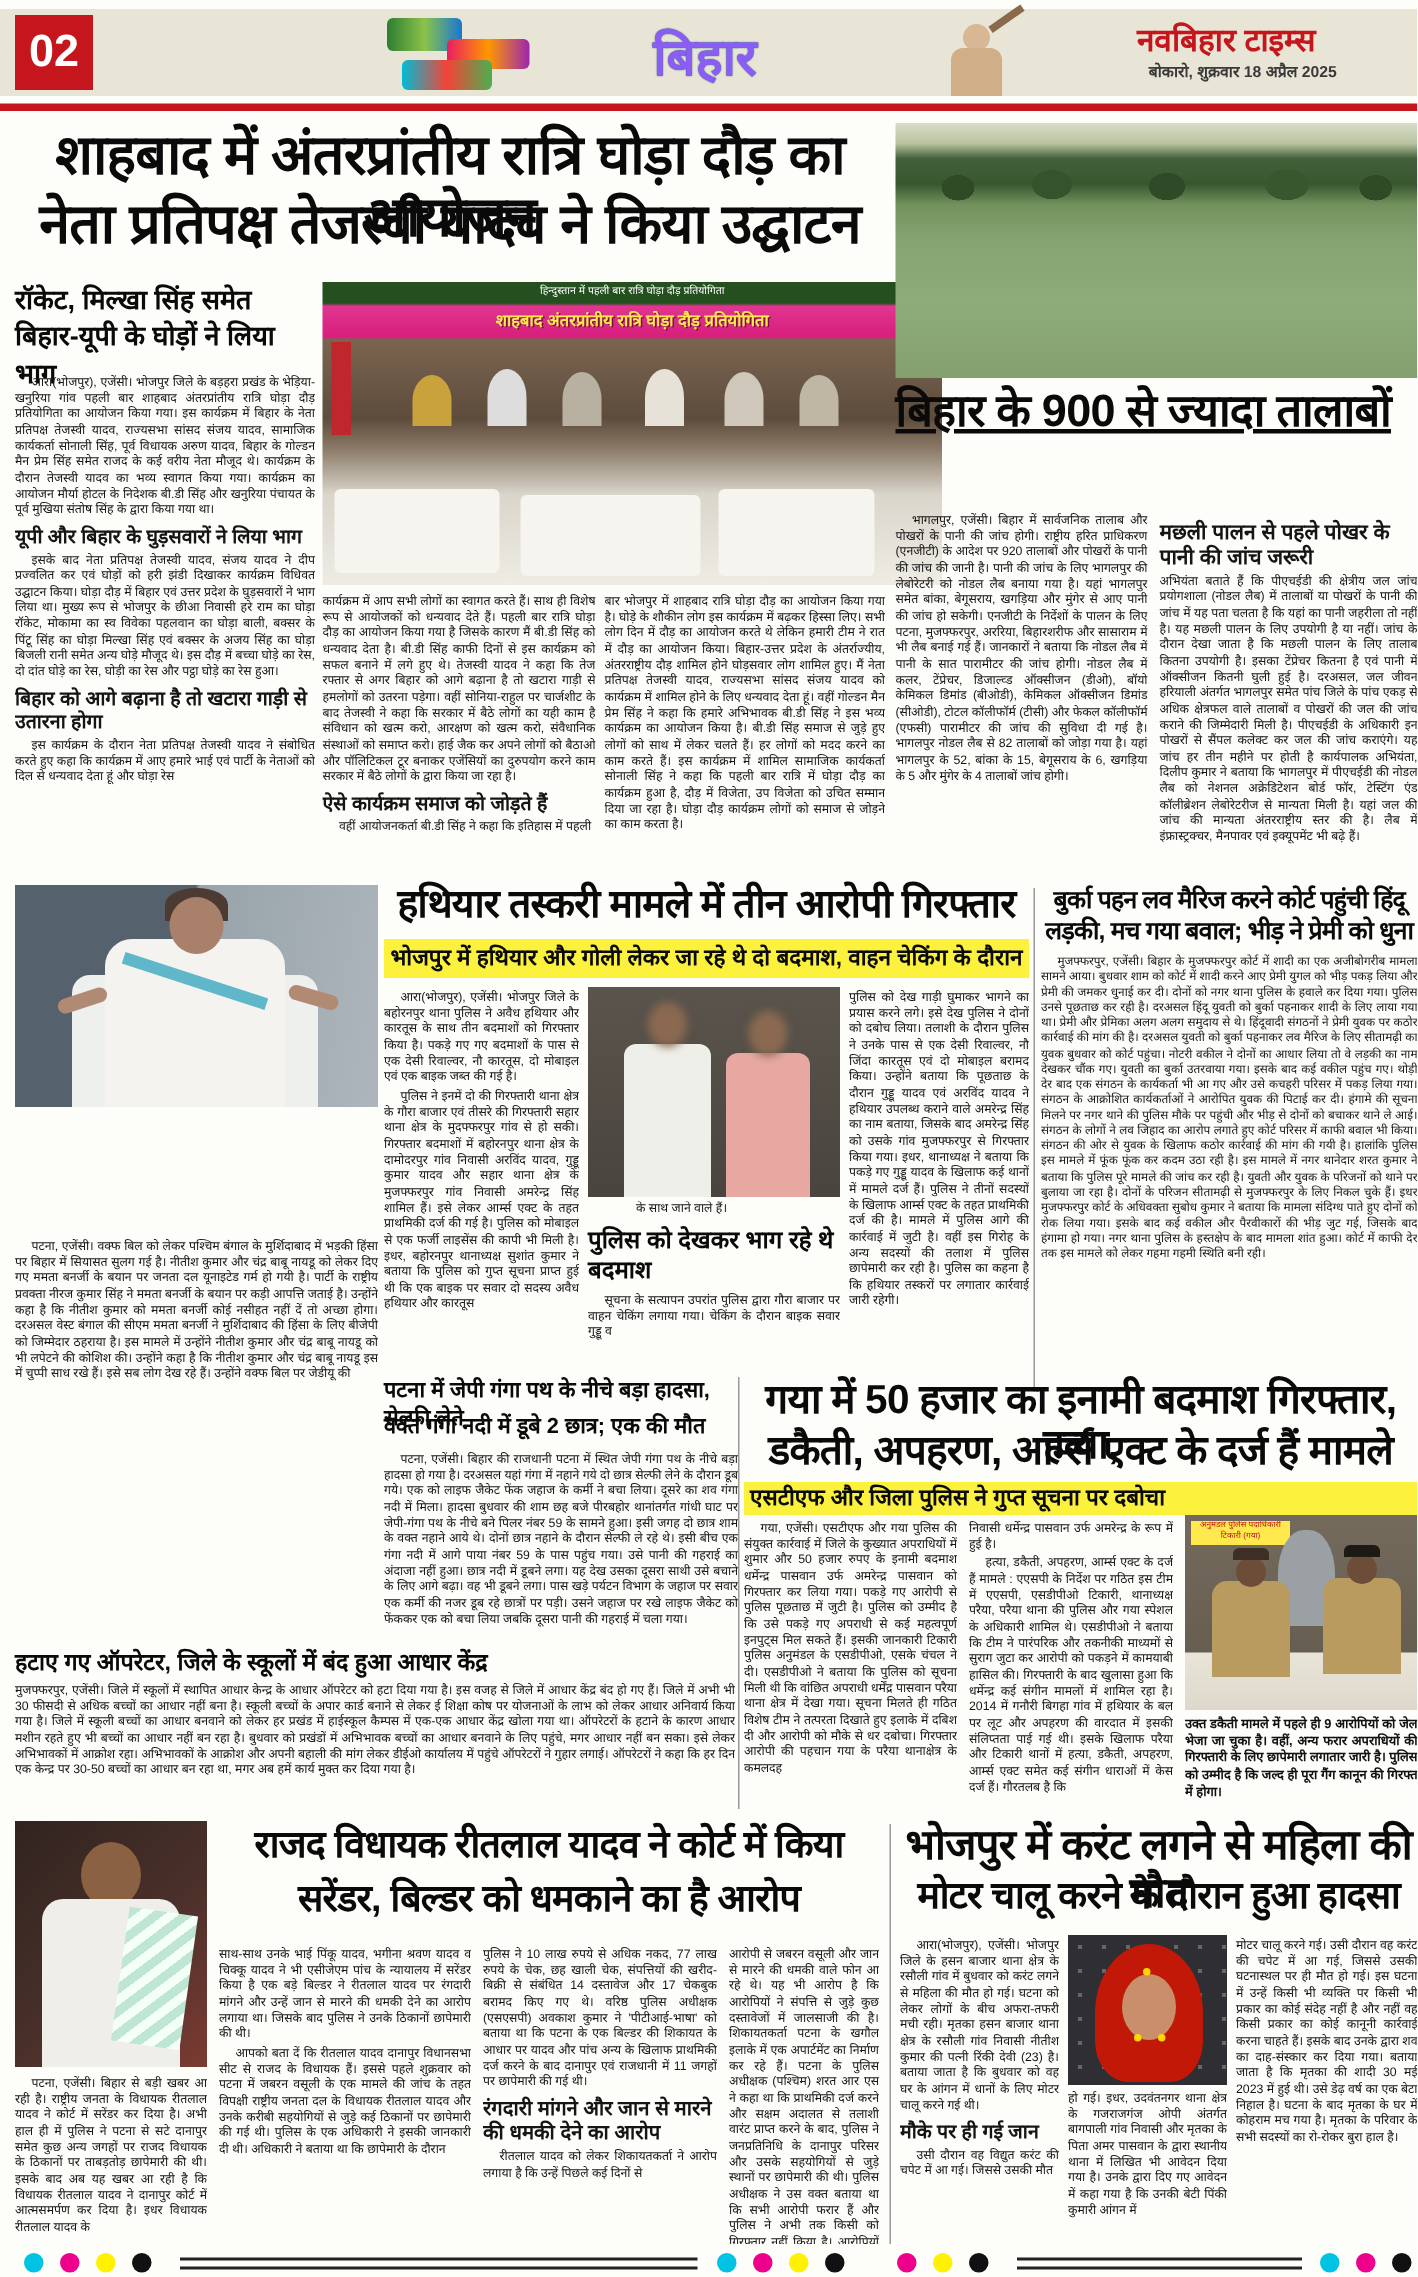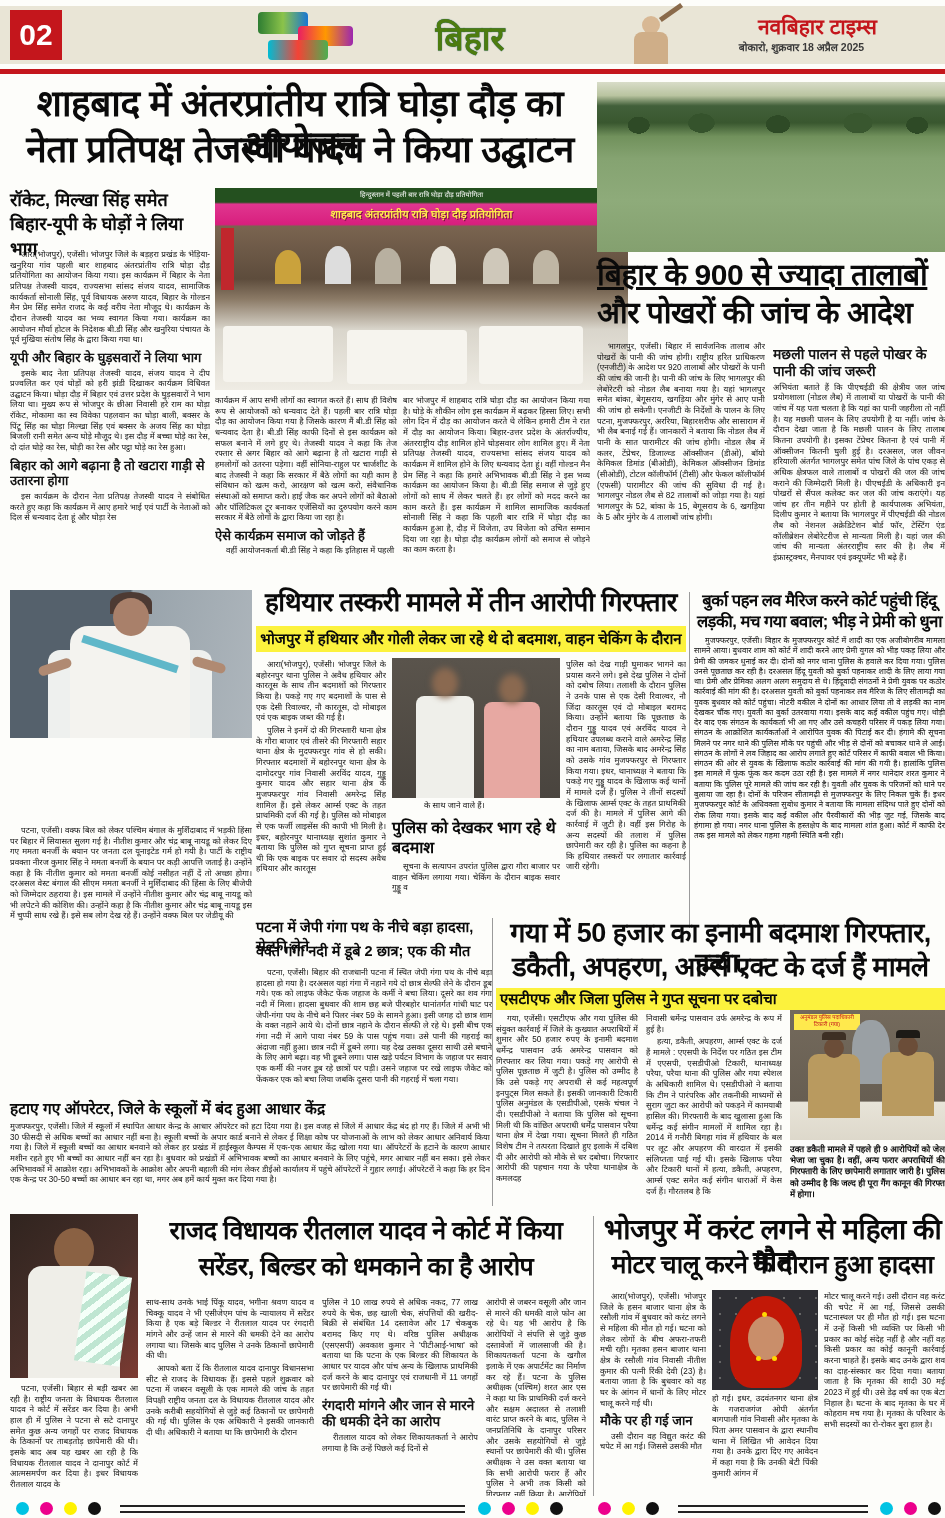--- a/index.html
+++ b/index.html
@@ -3,24 +3,24 @@
 <meta charset="utf-8">
 <style>
   html,body{margin:0;padding:0;background:#ffffff;}
   .page{position:relative;width:945px;height:1518px;background:#fdfdfa;overflow:hidden;
         font-family:"Liberation Sans","DejaVu Sans",sans-serif;color:#111;}
   .abs{position:absolute;}
   
   .masthead{left:0;top:6px;width:945px;height:58px;background:#e9e5d6;}
   .pageno{left:10px;top:10px;width:52px;height:50px;background:#c4161c;color:#fff;
           font-size:30px;font-weight:bold;display:flex;align-items:center;justify-content:center;}
-  .section-title{left:380px;top:14px;width:180px;text-align:center;color:#4d7c0f;
+  .section-title{left:380px;top:14px;width:180px;text-align:center;color:#8b5cf6;
           font-size:34px;font-weight:800;text-shadow:0 0 1px #046;}
   .paper-name{left:700px;top:12px;width:235px;text-align:center;color:#c4161c;font-size:21px;font-weight:800;}
-  .dateline{left:684px;top:40px;width:235px;text-align:center;color:#3a3a3a;font-size:10.5px;font-weight:bold;}
+  .dateline{left:711px;top:40px;width:235px;text-align:center;color:#3a3a3a;font-size:10.5px;font-weight:bold;}
   .red-rule{left:0;top:69px;width:945px;height:5px;background:#c4161c;}
   
   .h-main{font-weight:800;color:#0a0a0a;text-align:center;letter-spacing:-0.5px;}
   .bt{font-size:8.2px;line-height:1.3;text-align:justify;overflow:hidden;color:#151515;}
   .bt p{margin:0 0 2px 0;text-indent:11px;}
   .bt .inhead{font-size:13px;font-weight:800;line-height:1.2;text-indent:0;margin:4px 0 3px 0;text-align:left;}
   .kick{font-weight:800;color:#0a0a0a;}
   .ybar{background:#fcf23d;}
   .vline{width:1px;background:#9a9a9a;}
   .caption{font-size:8.6px;line-height:1.3;font-weight:bold;text-align:justify;overflow:hidden;}
@@ -123,21 +123,20 @@
     <p>वहीं आयोजनकर्ता बी.डी सिंह ने कहा कि इतिहास में पहली</p>
   </div>
   <div class="abs bt" style="left:403px;top:396px;width:187px;height:186px;">
     <p style="text-indent:0;">बार भोजपुर में शाहबाद रात्रि घोड़ा दौड़ का आयोजन किया गया है। घोड़े के शौकीन लोग इस कार्यक्रम में बढ़कर हिस्सा लिए। सभी लोग दिन में दौड़ का आयोजन करते थे लेकिन हमारी टीम ने रात में दौड़ का आयोजन किया। बिहार-उत्तर प्रदेश के अंतर्राज्यीय, अंतरराष्ट्रीय दौड़ शामिल होने घोड़सवार लोग शामिल हुए। मैं नेता प्रतिपक्ष तेजस्वी यादव, राज्यसभा सांसद संजय यादव को कार्यक्रम में शामिल होने के लिए धन्यवाद देता हूं। वहीं गोल्डन मैन प्रेम सिंह ने कहा कि हमारे अभिभावक बी.डी सिंह ने इस भव्य कार्यक्रम का आयोजन किया है। बी.डी सिंह समाज से जुड़े हुए लोगों को साथ में लेकर चलते हैं। हर लोगों को मदद करने का काम करते हैं। इस कार्यक्रम में शामिल सामाजिक कार्यकर्ता सोनाली सिंह ने कहा कि पहली बार रात्रि में घोड़ा दौड़ का कार्यक्रम हुआ है, दौड़ में विजेता, उप विजेता को उचित सम्मान दिया जा रहा है। घोड़ा दौड़ कार्यक्रम लोगों को समाज से जोड़ने का काम करता है।</p>
   </div>
 
   <div class="abs photo" id="pond-photo" style="left:597px;top:82px;width:348px;height:170px;">
     <div class="pond-trees"></div>
   </div>
   <div class="abs h-main" style="left:597px;top:258px;width:348px;font-size:30px;line-height:1.15;text-align:left;text-decoration:underline;">बिहार के 900 से ज्यादा तालाबों</div>
-  <div class="abs h-main" style="left:597px;top:296px;width:348px;font-size:30px;line-height:1.15;text-align:left;">और पोखरों की जांच के आदेश</div>
   <div class="abs bt" style="left:597px;top:342px;width:168px;height:240px;">
     <p>भागलपुर, एजेंसी। बिहार में सार्वजनिक तालाब और पोखरों के पानी की जांच होगी। राष्ट्रीय हरित प्राधिकरण (एनजीटी) के आदेश पर 920 तालाबों और पोखरों के पानी की जांच की जानी है। पानी की जांच के लिए भागलपुर की लेबोरेटरी को नोडल लैब बनाया गया है। यहां भागलपुर समेत बांका, बेगूसराय, खगड़िया और मुंगेर से आए पानी की जांच हो सकेगी। एनजीटी के निर्देशों के पालन के लिए पटना, मुजफ्फरपुर, अररिया, बिहारशरीफ और सासाराम में भी लैब बनाई गई हैं। जानकारों ने बताया कि नोडल लैब में पानी के सात पारामीटर की जांच होगी। नोडल लैब में कलर, टेंप्रेचर, डिजाल्व्ड ऑक्सीजन (डीओ), बॉयो केमिकल डिमांड (बीओडी), केमिकल ऑक्सीजन डिमांड (सीओडी), टोटल कॉलीफॉर्म (टीसी) और फेकल कॉलीफॉर्म (एफसी) पारामीटर की जांच की सुविधा दी गई है। भागलपुर नोडल लैब से 82 तालाबों को जोड़ा गया है। यहां भागलपुर के 52, बांका के 15, बेगूसराय के 6, खगड़िया के 5 और मुंगेर के 4 तालाबों जांच होगी।</p>
   </div>
   <div class="abs bt" style="left:773px;top:342px;width:172px;height:240px;">
     <div class="inhead" style="font-size:14px;">मछली पालन से पहले पोखर के पानी की जांच जरूरी</div>
     <p style="text-indent:0;">अभियंता बताते हैं कि पीएचईडी की क्षेत्रीय जल जांच प्रयोगशाला (नोडल लैब) में तालाबों या पोखरों के पानी की जांच में यह पता चलता है कि यहां का पानी जहरीला तो नहीं है। यह मछली पालन के लिए उपयोगी है या नहीं। जांच के दौरान देखा जाता है कि मछली पालन के लिए तालाब कितना उपयोगी है। इसका टेंप्रेचर कितना है एवं पानी में ऑक्सीजन कितनी घुली हुई है। दरअसल, जल जीवन हरियाली अंतर्गत भागलपुर समेत पांच जिले के पांच एकड़ से अधिक क्षेत्रफल वाले तालाबों व पोखरों की जल की जांच कराने की जिम्मेदारी मिली है। पीएचईडी के अधिकारी इन पोखरों से सैंपल कलेक्ट कर जल की जांच कराएंगे। यह जांच हर तीन महीने पर होती है कार्यपालक अभियंता, दिलीप कुमार ने बताया कि भागलपुर में पीएचईडी की नोडल लैब को नेशनल अक्रेडिटेशन बोर्ड फॉर, टेस्टिंग एंड कॉलीब्रेशन लेबोरेटरीज से मान्यता मिली है। यहां जल की जांच की मान्यता अंतरराष्ट्रीय स्तर की है। लैब में इंफ्रास्ट्रक्चर, मैनपावर एवं इक्यूपमेंट भी बढ़े हैं।</p>
   </div>
 
   <div class="abs photo" id="mamata-photo" style="left:10px;top:590px;width:242px;height:148px;">
     <div class="mb-figure"></div>

